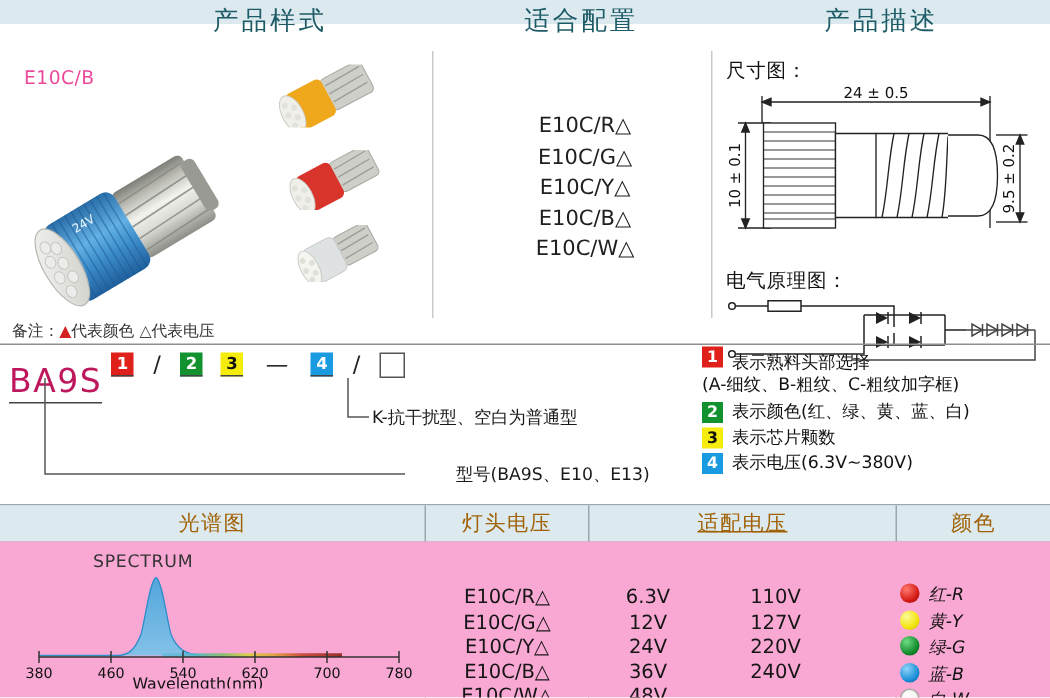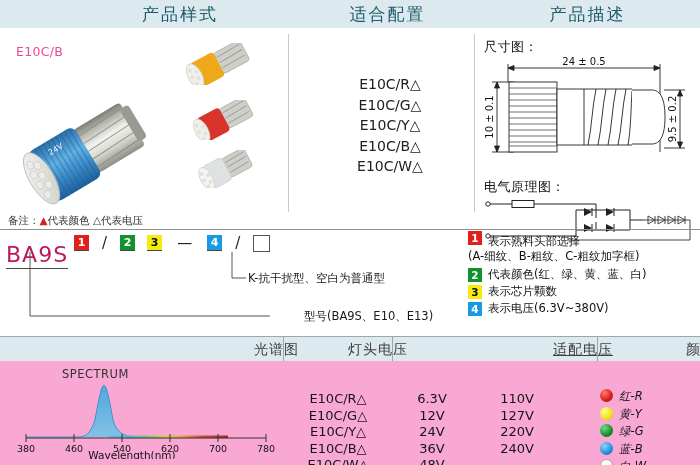--- a/index.html
+++ b/index.html
@@ -7,21 +7,21 @@
     width:700px;height:465px;overflow:hidden;
     background:#ffffff;
     font-family:"DejaVu Sans","Liberation Sans",sans-serif;
     color:#1a1a1a;
     position:relative;
   }
   .sheet{position:relative;width:700px;height:465px;}
 
   
   .hdr-band{
-    position:absolute;left:0;top:0;width:700px;height:28px;
+    position:absolute;left:0;top:0;width:700px;height:16px;
     background:#dceaef;
   }
   .hdr-cell{
     position:absolute;top:0;height:28px;line-height:28px;
     font-size:17px;color:#1d5b66;text-align:center;
     letter-spacing:2px;
   }
   #hdr1{left:60px;width:240px;}
   #hdr2{left:300px;width:175px;}
   #hdr3{left:480px;width:215px;}
@@ -98,22 +98,22 @@
   .lg-chip.yellow{background:#f5eb0c;color:#111;}
   .lg-chip.blue{background:#1a9ae0;color:#fff;}
   .lg-txt{font-size:11.5px;line-height:14px;color:#111;white-space:nowrap;}
   .lg-sub{font-size:11.5px;line-height:15px;color:#111;white-space:nowrap;margin-left:0px;}
 
   
   .tbl{position:absolute;left:0;top:336px;width:700px;height:129px;
        border-top:1px solid #9aa8ad;border-bottom:1px solid #9aa8ad;}
   .tbl-head{position:absolute;left:0;top:0;width:700px;height:24px;background:#dceaef;
             border-bottom:1px solid #9aa8ad;}
-  .th{position:absolute;top:0;height:24px;line-height:24px;text-align:right;
-      font-size:14px;color:#404040;letter-spacing:1px;margin-left:16px;}
+  .th{position:absolute;top:0;height:24px;line-height:24px;text-align:center;
+      font-size:14px;color:#a16207;letter-spacing:1px;}
   .tbl-body{position:absolute;left:0;top:24px;width:700px;height:104px;background:#f9a8d4;}
   .tcolsep{position:absolute;top:0;width:1px;height:129px;background:#9aa8ad;}
 
   .spec-title{position:absolute;left:62px;top:6px;font-size:11.5px;color:#333;letter-spacing:.5px;}
   .spec-chart{position:absolute;left:8px;top:18px;width:268px;height:80px;}
 
   .lampcol{position:absolute;left:284px;top:30px;width:108px;text-align:center;
            font-size:13px;line-height:16.5px;color:#151515;}
   .vcol{position:absolute;top:30px;font-size:13px;line-height:16.5px;color:#151515;text-align:center;}
   #vcol1{left:398px;width:68px;}
@@ -421,21 +421,21 @@
     <div class="lg-row">
       <span class="lg-chip red">1</span>
       <span>
         <span class="lg-txt">表示熟料头部选择</span>
       </span>
     </div>
     <div class="lg-sub" style="margin:-2px 0 3px 0;">(A-细纹、B-粗纹、C-粗纹加字框)</div>
 
     <div class="lg-row">
       <span class="lg-chip green">2</span>
-      <span class="lg-txt">代表颜色(红、绿、黄、蓝、白)</span>
+      <span class="lg-txt">表示颜色(红、绿、黄、蓝、白)</span>
     </div>
     <div class="lg-row">
       <span class="lg-chip yellow">3</span>
       <span class="lg-txt">表示芯片颗数</span>
     </div>
     <div class="lg-row">
       <span class="lg-chip blue">4</span>
       <span class="lg-txt">表示电压(6.3V~380V)</span>
     </div>
   </div>

